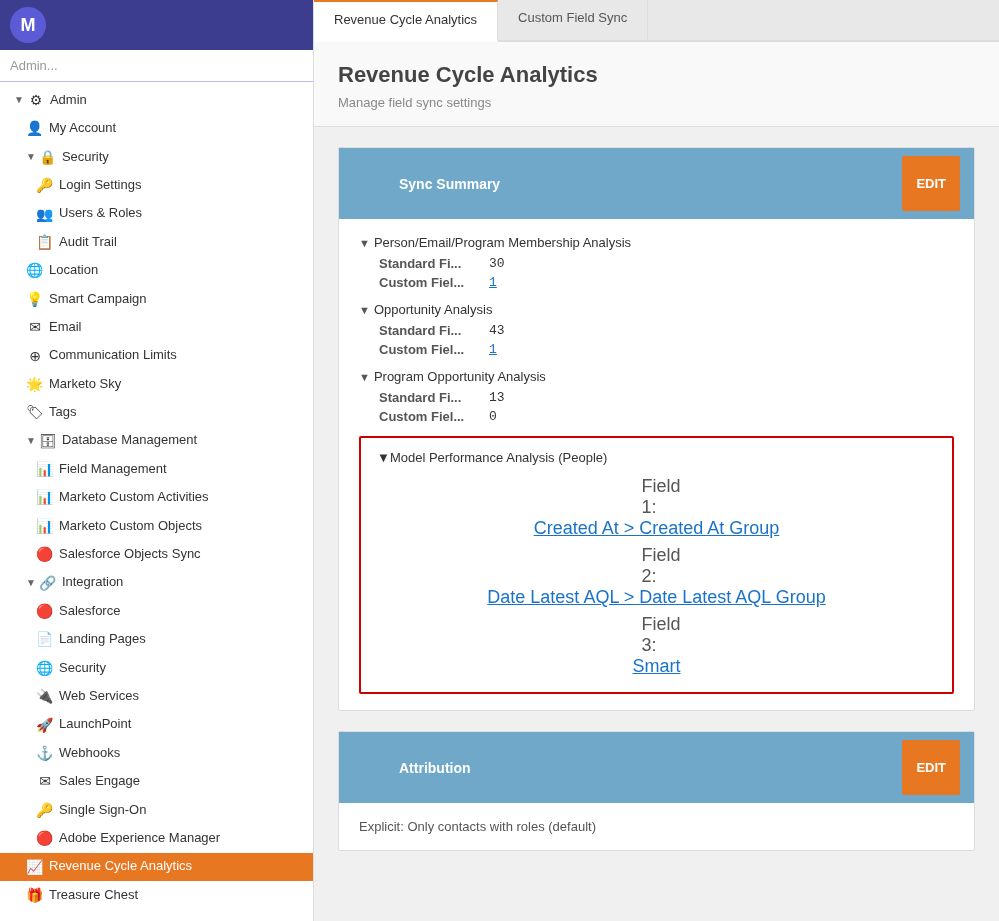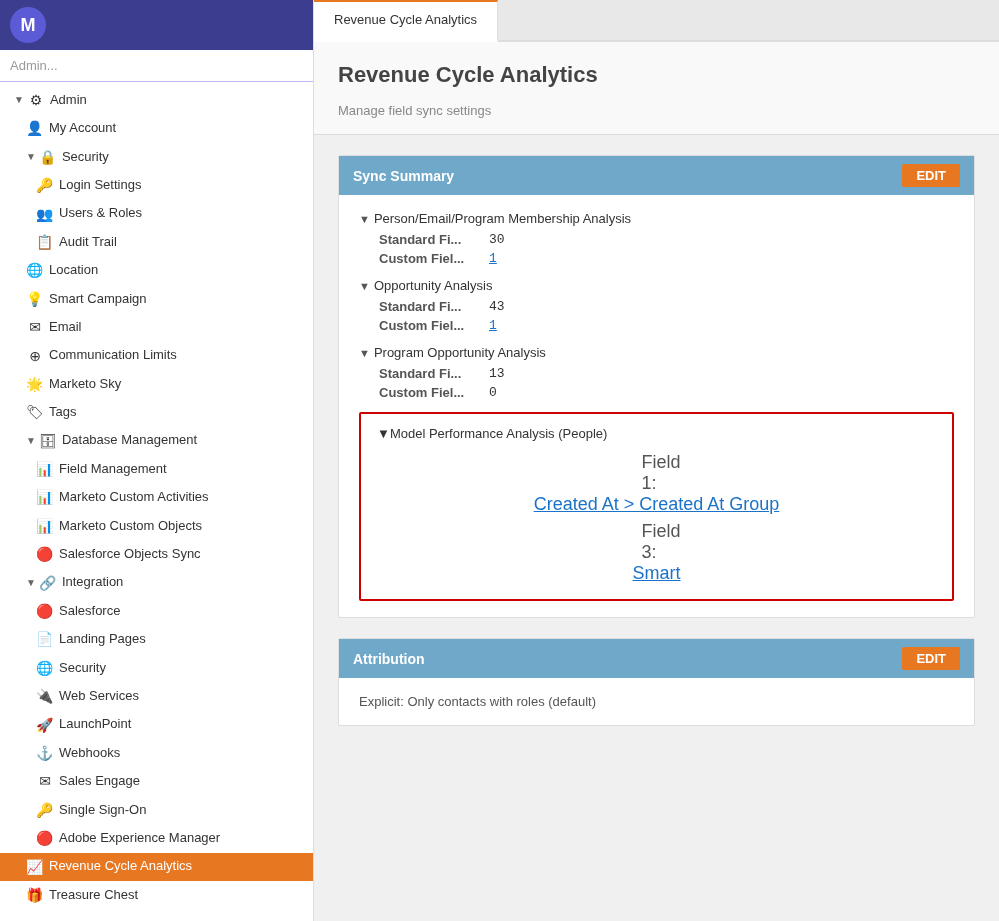--- a/index.html
+++ b/index.html
@@ -103,21 +103,21 @@
       border-bottom: 1px solid #ddd;
     }
     .page-title {
       font-size: 22px;
       font-weight: bold;
       color: #444;
     }
     .page-subtitle {
       font-size: 13px;
       color: #888;
-      margin-top: 15px;
+      margin-top: 7px;
     }
 
     
     .content-area {
       padding: 20px 24px;
       display: flex;
       flex-direction: column;
       gap: 20px;
     }
 
@@ -131,26 +131,27 @@
       background: #6fa8c8;
       display: flex;
       align-items: center;
       justify-content: space-between;
       padding: 8px 14px;
     }
     .card-title {
       font-size: 14px;
       font-weight: bold;
       color: #fff;
+      margin-left: 46px;
     }
     .edit-btn {
       background: #e87722;
       color: #fff;
       border: none;
-      padding: 4px 14px;
+      padding: 20px 14px;
       font-size: 13px;
       font-weight: bold;
       cursor: pointer;
       border-radius: 2px;
     }
     .card-body {
       padding: 16px 20px;
     }
 
     
@@ -332,20 +333,21 @@
         <span>Treasure Chest</span>
       </div>
     </nav>
 </div>
 
 <div class="main">
 
   <div class="tab-bar">
 
   <div class="tab active">Revenue Cycle Analytics</div>
+      <div class="tab">Custom Field Sync</div>
     </div>
 
   <div class="page-header">
     <div class="page-title">Revenue Cycle Analytics</div>
     <div class="page-subtitle">Manage field sync settings</div>
   </div>
 
   <div class="content-area">
 
     <div class="card">
@@ -394,20 +396,24 @@
               </div>
             </div>
           </div>
           <div class="model-box">
             <div class="model-title"><span class="collapse-icon">▼</span> Model Performance Analysis (People)</div>
             <div class="model-field-row">
               <span class="model-field-label">Field 1:</span>
               <span class="model-field-value"><a>Created At &gt; Created At Group</a></span>
             </div>
             <div class="model-field-row">
+              <span class="model-field-label">Field 2:</span>
+              <span class="model-field-value"><a>Date Latest AQL &gt; Date Latest AQL Group</a></span>
+            </div>
+            <div class="model-field-row">
               <span class="model-field-label">Field 3:</span>
               <span class="model-field-value"><a>Smart</a></span>
             </div>
           </div>
         </div>
     </div>
 
     <div class="card">
       <div class="card-header">
         <span class="card-title">Attribution</span>

